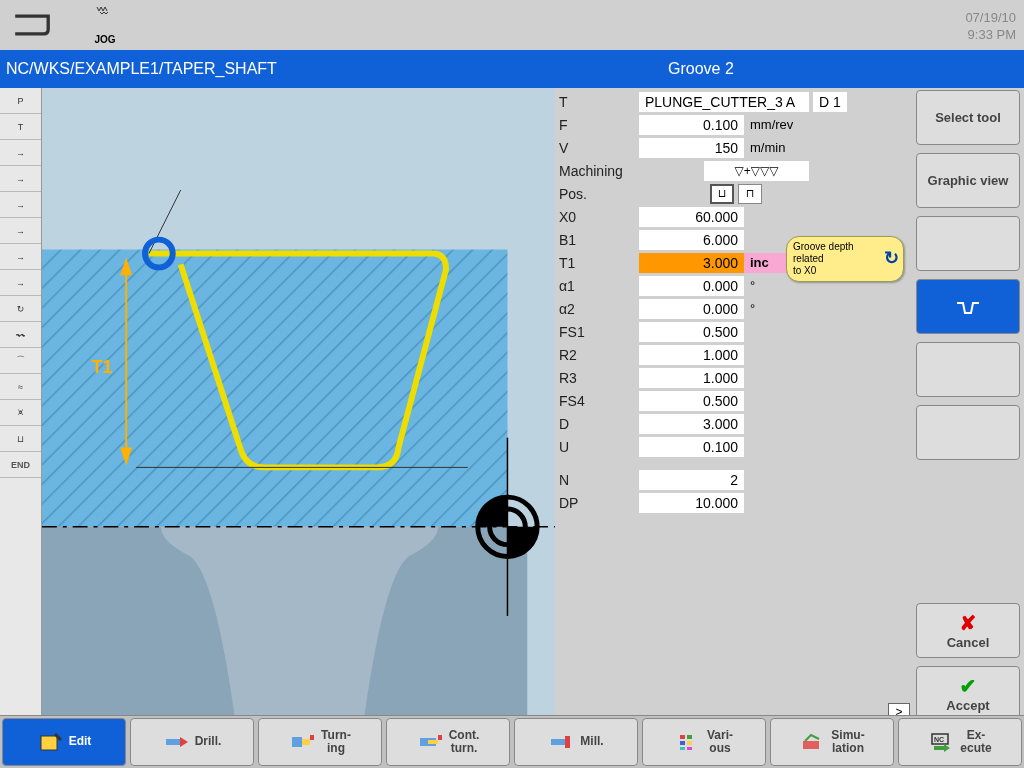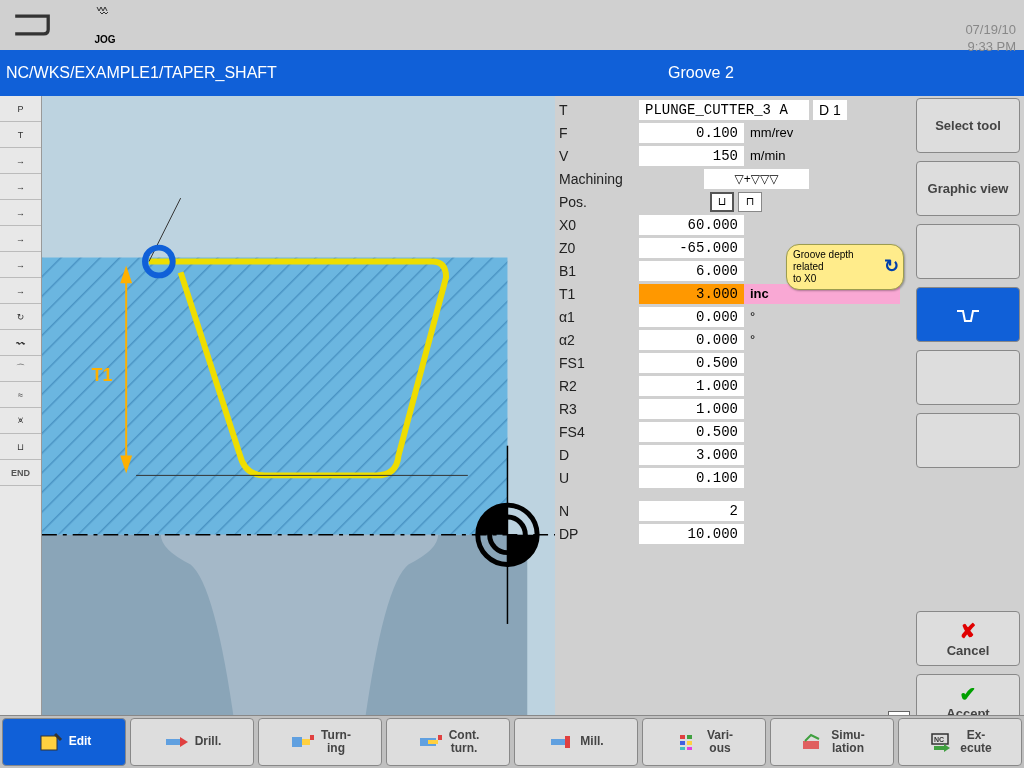--- a/index.html
+++ b/index.html
@@ -27,28 +27,28 @@
   align-items: center;
   justify-content: center;
   font-size: 10px;
   font-weight: bold;
   gap: 20px;
 }
 .mode-icon svg { height: 22px; }
 .datetime {
   position: absolute;
   right: 8px;
-  top: 22px;
+  top: 10px;
   text-align: right;
   color: #888;
   font-size: 13px;
   line-height: 1.3;
 }
 .title-bar {
-  height: 46px;
+  height: 38px;
   background: #1060d8;
   color: white;
   display: flex;
   align-items: center;
   font-size: 16px;
 }
 .title-left {
   padding-left: 6px;
   flex: 1;
 }
@@ -106,21 +106,21 @@
   width: 80px;
   color: #222;
 }
 .param-value {
   width: 105px;
   background: white;
   text-align: right;
   padding-right: 6px;
   height: 20px;
   line-height: 20px;
-  font-family: Liberation Mono, monospace;
+  font-family: Liberation Sans, sans-serif;
   font-size: 14px;
 }
 .param-value.highlight { background: #ff9800; }
 .param-unit {
   padding-left: 6px;
   font-size: 13px;
 }
 .param-unit.hl { background: #f9a8d4; padding:0 6px; height:20px; line-height:20px; width:156px;font-weight:bold; }
 .tooltip-box {
   position: absolute;
@@ -340,24 +340,20 @@
         <span class="picker-cell sel">⊔</span>
         <span class="picker-cell">⊓</span>
       </span>
     </div>
 
     <div class="param-row">
       <span class="param-label">X0</span>
       <span class="param-value">60.000</span>
     </div>
     <div class="param-row">
-      <span class="param-label">Z0</span>
-      <span class="param-value">-65.000</span>
-    </div>
-    <div class="param-row">
       <span class="param-label">B1</span>
       <span class="param-value">6.000</span>
     </div>
     <div class="param-row">
       <span class="param-label">T1</span>
       <span class="param-value highlight">3.000</span>
       <span class="param-unit hl">inc</span>
     </div>
     <div class="param-row">
       <span class="param-label">α1</span>

